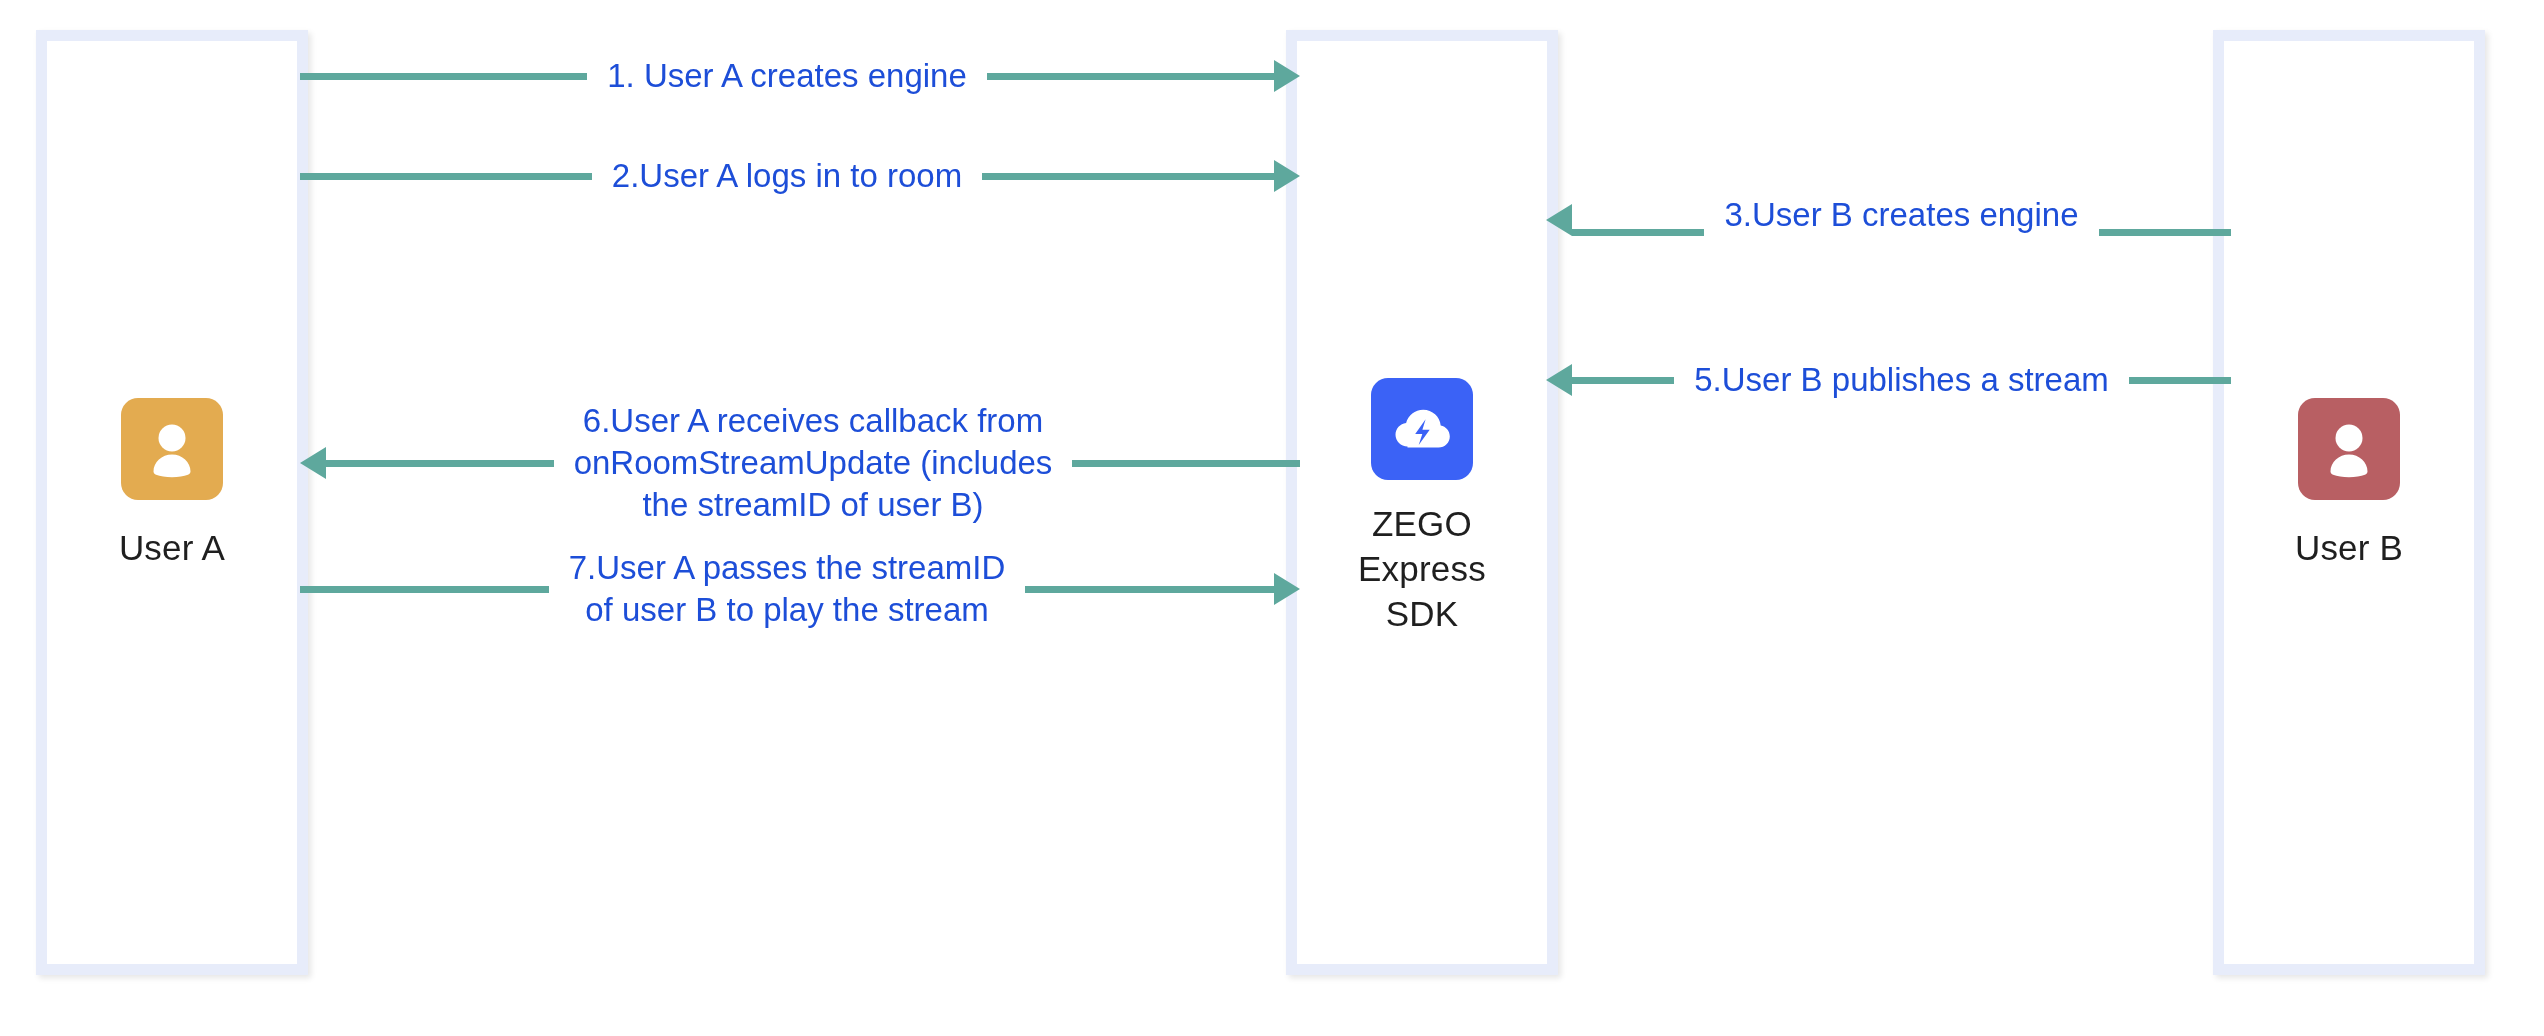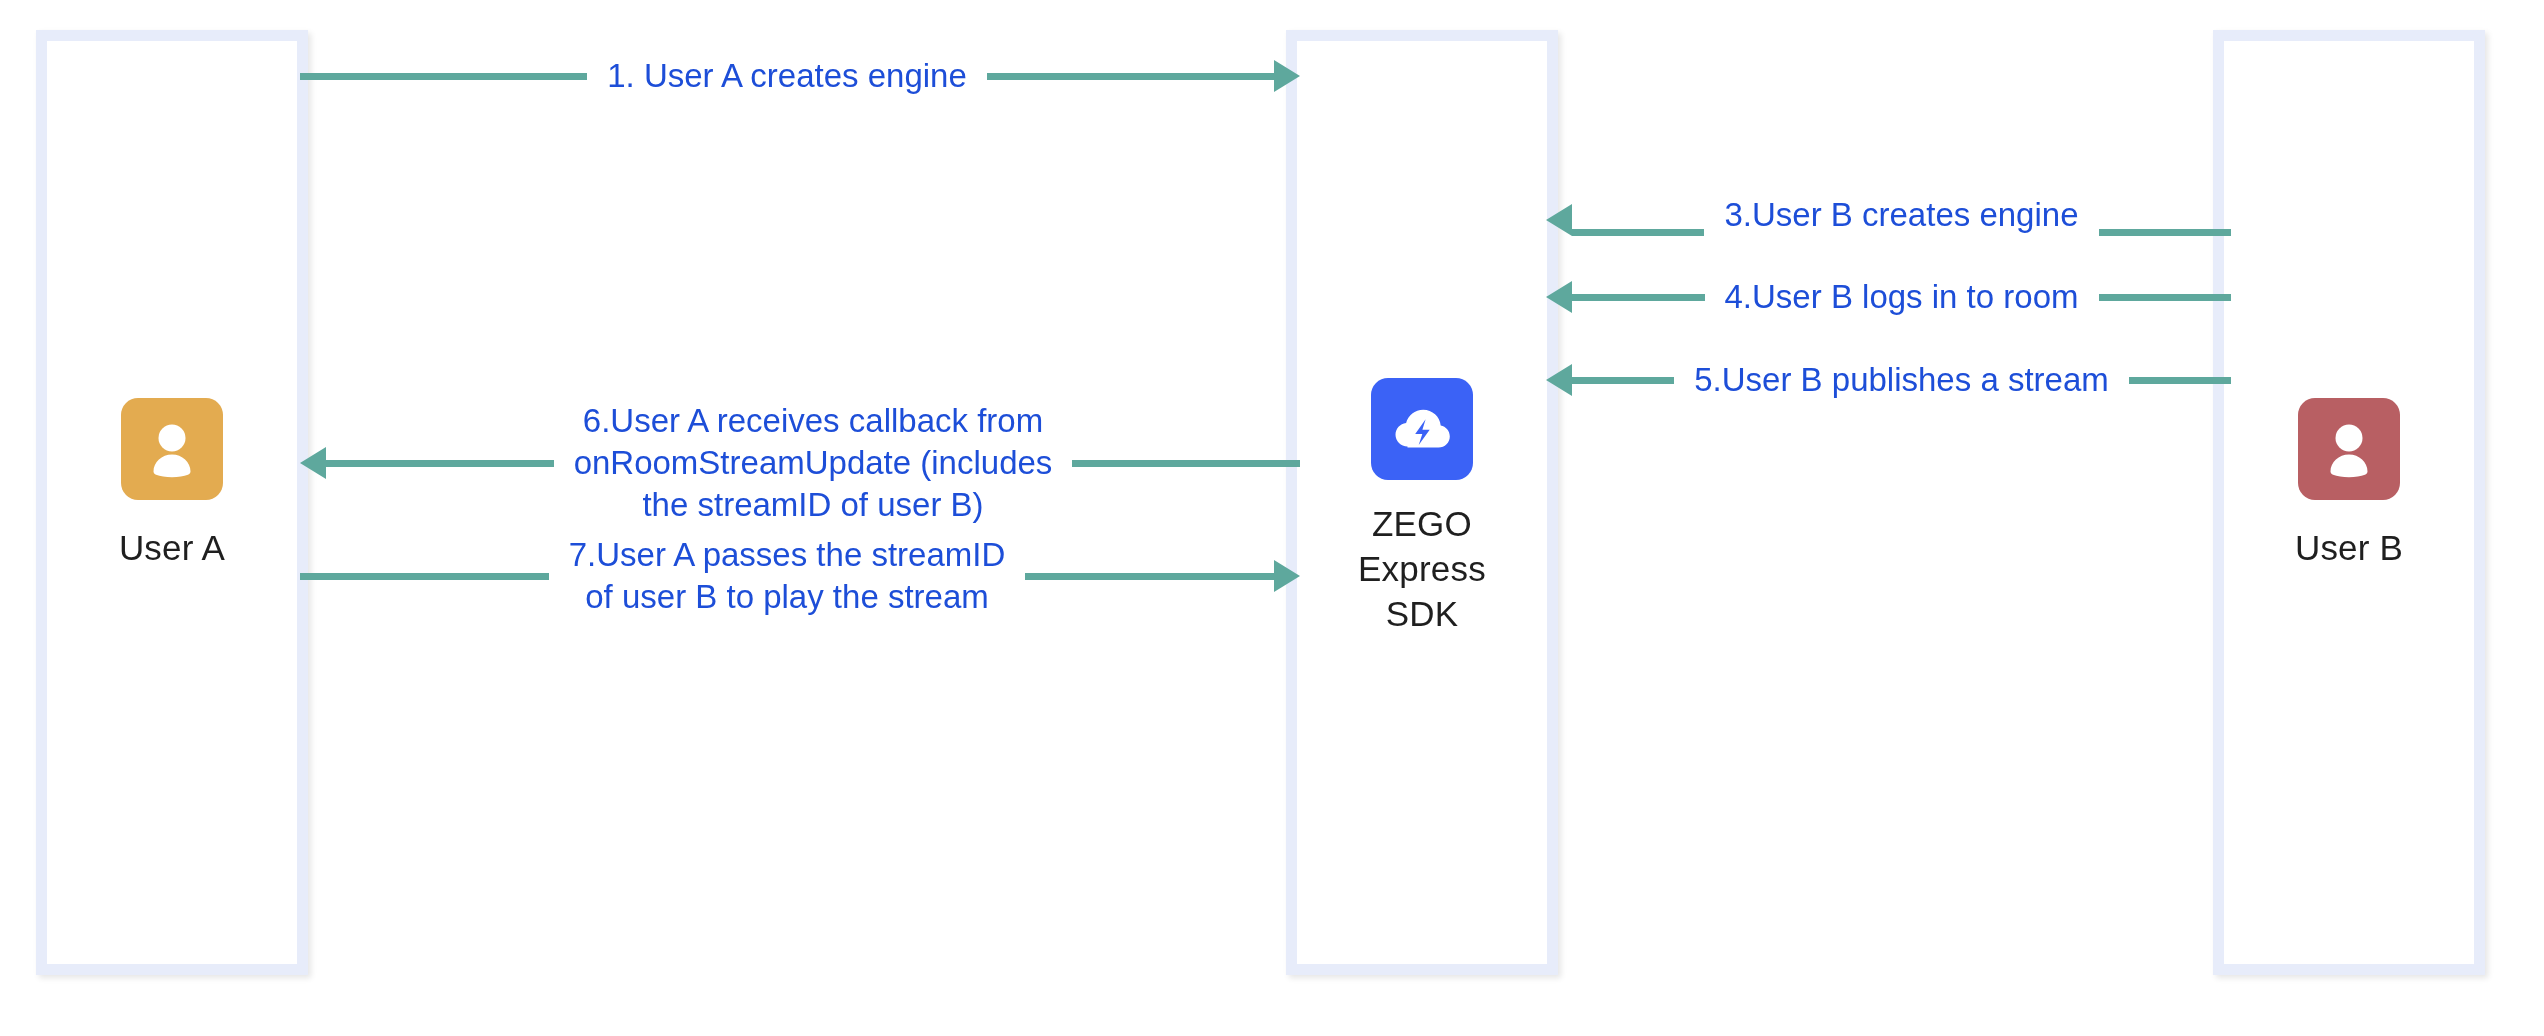--- a/index.html
+++ b/index.html
@@ -100,21 +100,21 @@
   .arrowhead.right { border-left: 26px solid #5ea89d; }
   .arrowhead.left  { border-right: 26px solid #5ea89d; }
 
   
   .msg-1 { left: 300px;  top: 55px;  width: 1000px; }
   .msg-2 { left: 300px;  top: 155px; width: 1000px; }
   .msg-3 { left: 1546px; top: 194px; width: 685px; align-items: flex-end; }
   .msg-4 { left: 1546px; top: 276px; width: 685px; }
   .msg-5 { left: 1546px; top: 359px; width: 685px; }
   .msg-6 { left: 300px;  top: 400px; width: 1000px; justify-content: space-between; }
-  .msg-7 { left: 300px;  top: 534px; width: 1000px; }
+  .msg-7 { left: 300px;  top: 547px; width: 1000px; }
 
   .msg-6, .msg-7 { align-items: center; }
 </style>
 </head>
 <body>
 
 <div class="diagram">
 
   <div class="column col-user-a"></div>
   <div class="column col-sdk"></div>
@@ -152,34 +152,34 @@
     <div class="node-caption">User B</div>
   </div>
 
   <div class="message msg-1">
     <div class="msg-line"></div>
     <div class="msg-label">1. User A creates engine</div>
     <div class="msg-line"></div>
     <div class="arrowhead right"></div>
   </div>
 
+  <div class="message msg-2">
+    <div class="msg-line"></div>
+    <div class="msg-label">2.User A logs in to room</div>
+    <div class="msg-line"></div>
+    <div class="arrowhead right"></div>
+  </div>
 
   <div class="message msg-3">
     <div class="arrowhead left"></div>
     <div class="msg-line"></div>
     <div class="msg-label">3.User B creates engine</div>
     <div class="msg-line"></div>
   </div>
 
-  <div class="message msg-4">
-    <div class="arrowhead left"></div>
-    <div class="msg-line"></div>
-    <div class="msg-label">4.User B logs in to room</div>
-    <div class="msg-line"></div>
-  </div>
 
   <div class="message msg-5">
     <div class="arrowhead left"></div>
     <div class="msg-line"></div>
     <div class="msg-label">5.User B publishes a stream</div>
     <div class="msg-line"></div>
   </div>
 
   <div class="message msg-6">
     <div class="arrowhead left"></div>

